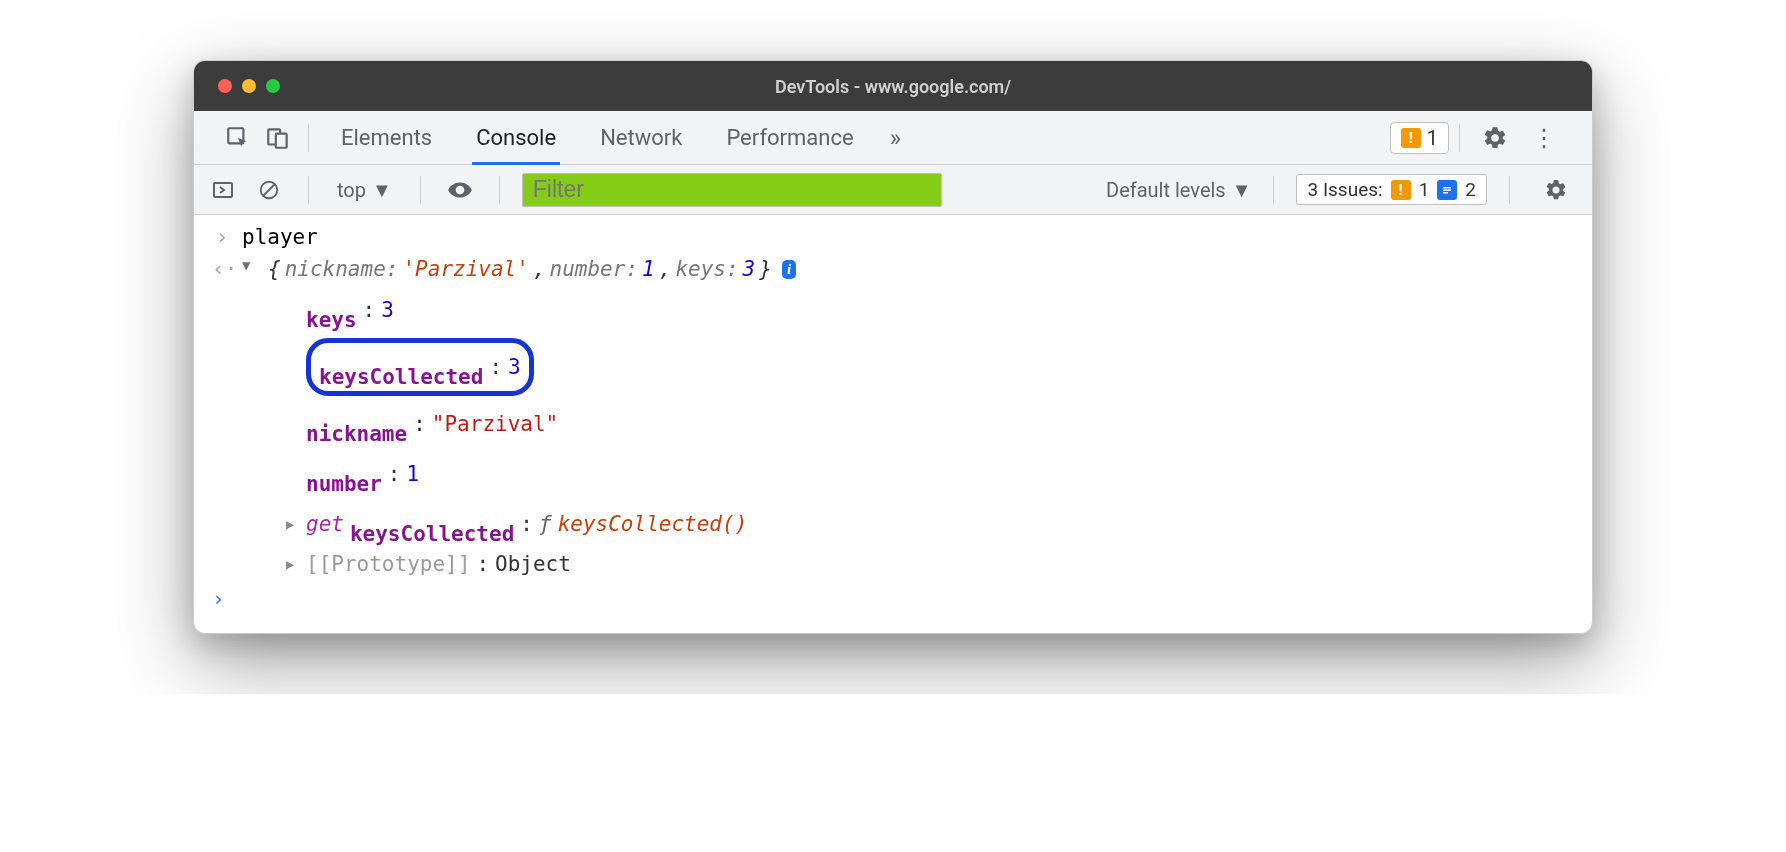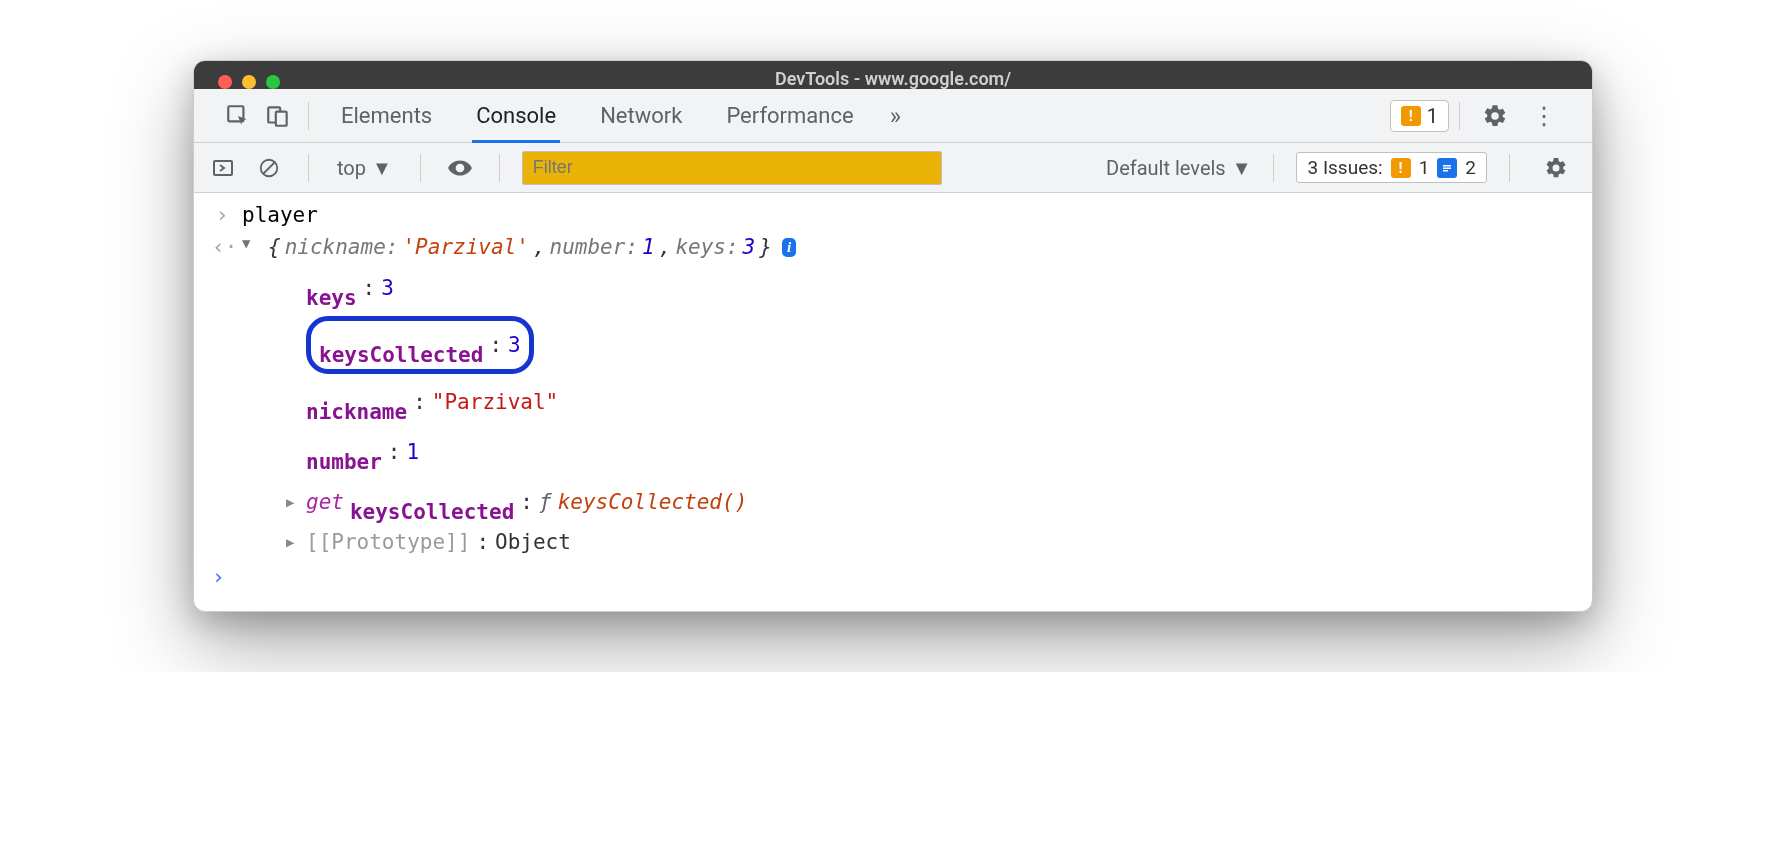--- a/index.html
+++ b/index.html
@@ -15,23 +15,23 @@
   .window {
     width: 1400px;
     border-radius: 12px;
     overflow: hidden;
     box-shadow: 0 30px 80px rgba(0,0,0,0.35), 0 10px 30px rgba(0,0,0,0.2);
     background: #fff;
     border: 1px solid #ccc;
   }
   .titlebar {
     background: #3c3c3c;
-    height: 28px;
-    display: flex;
-    align-items: flex-end;
+    height: 50px;
+    display: flex;
+    align-items: center;
     padding: 0 24px;
     position: relative;
   }
   .traffic-lights { display: flex; gap: 10px; }
   .tl { width: 14px; height: 14px; border-radius: 50%; }
   .tl.red { background: #ff5f57; }
   .tl.yellow { background: #febc2e; }
   .tl.green { background: #28c840; }
   .titlebar-title {
     position: absolute;
@@ -124,24 +124,24 @@
     font-size: 20px;
     display: flex;
     gap: 6px;
     cursor: pointer;
     padding: 0 6px;
   }
   .filter-input {
     flex: 0 0 420px;
     height: 34px;
     border: 1px solid #c0c0c0;
-    background: #eab308;
+    background: #84cc16;
     border-radius: 2px;
     padding: 0 10px;
-    font-size: 18px;
+    font-size: 23px;
     color: #5f6368;
   }
   .levels {
     color: #5f6368;
     font-size: 20px;
     display: flex;
     align-items: center;
     gap: 6px;
     cursor: pointer;
   }

